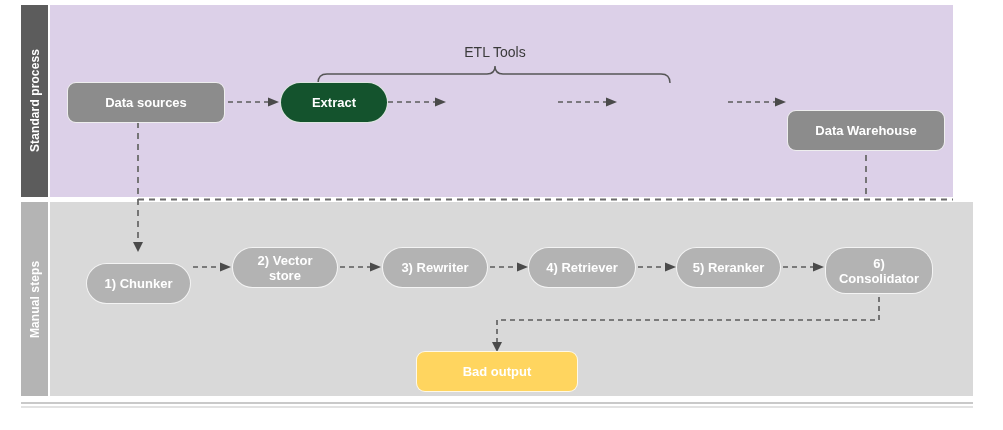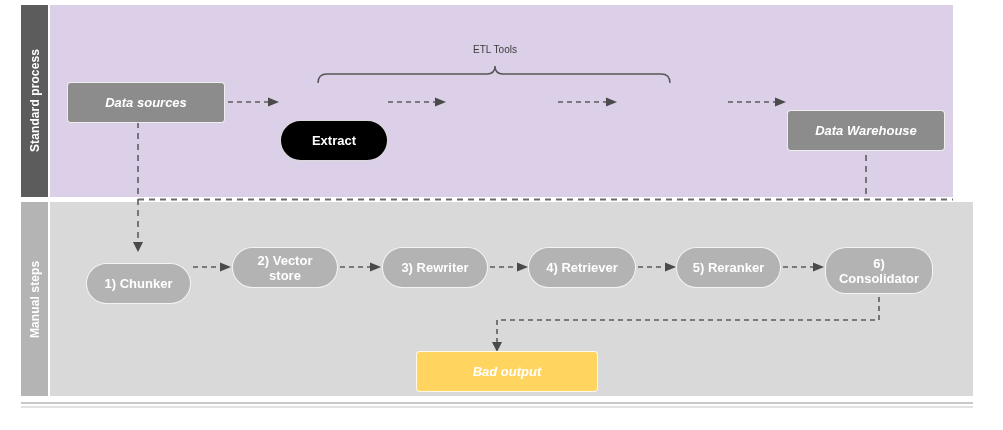--- a/index.html
+++ b/index.html
@@ -72,25 +72,25 @@
     align-items: center;
     justify-content: center;
     text-align: center;
     color: #ffffff;
     font-weight: bold;
     font-size: 13px;
     line-height: 15px;
     box-sizing: border-box;
     border: 1px solid rgba(255,255,255,0.85);
   }
-  .node.rect { border-radius: 4px; font-style: italic; }
+  .node.rect { border-radius: 9px; }
   .node.pill { border-radius: 21px; }
 
   .node.gray-box   { background: #8C8C8C; }
-  .node.magenta    { background: #000000; margin-top: 38px; }
+  .node.magenta    { background: #14532d; }
   .node.gray-pill  { background: #B3B3B3; }
   .node.yellow-box { background: #FFD55F; }
 
   
   #wires {
     position: absolute;
     left: 0; top: 0;
     width: 1003px; height: 430px;
     pointer-events: none;
   }
@@ -112,21 +112,21 @@
     stroke-width: 1.4;
   }
   .arrowhead { fill: #4A4A4A; }
 
   #etl-label {
     position: absolute;
     left: 420px; top: 44px;
     width: 150px;
     text-align: center;
     color: #3A3A3A;
-    font-size: 10px;
+    font-size: 14px;
     font-weight: normal;
   }
 </style>
 </head>
 <body>
 
 <div id="canvas">
 
   <div class="lane-header" id="lane-top-header">
     <span>Standard process</span>
@@ -228,20 +228,20 @@
   </div>
 
   <div class="node pill gray-pill" style="left:676px; top:247px; width:105px; height:41px;">
     <span>5) Reranker</span>
   </div>
 
   <div class="node pill gray-pill" style="left:825px; top:247px; width:108px; height:47px; padding:0 10px;">
     <span>6) Consolidator</span>
   </div>
 
-  <div class="node rect yellow-box" style="left:416px; top:351px; width:182px; height:41px;">
+  <div class="node rect yellow-box" style="left:416px; top:351px; width:162px; height:41px;">
     <span>Bad output</span>
   </div>
 
   <div id="footer-rule-1"></div>
   <div id="footer-rule-2"></div>
 
 </div>
 
 </body></html>

